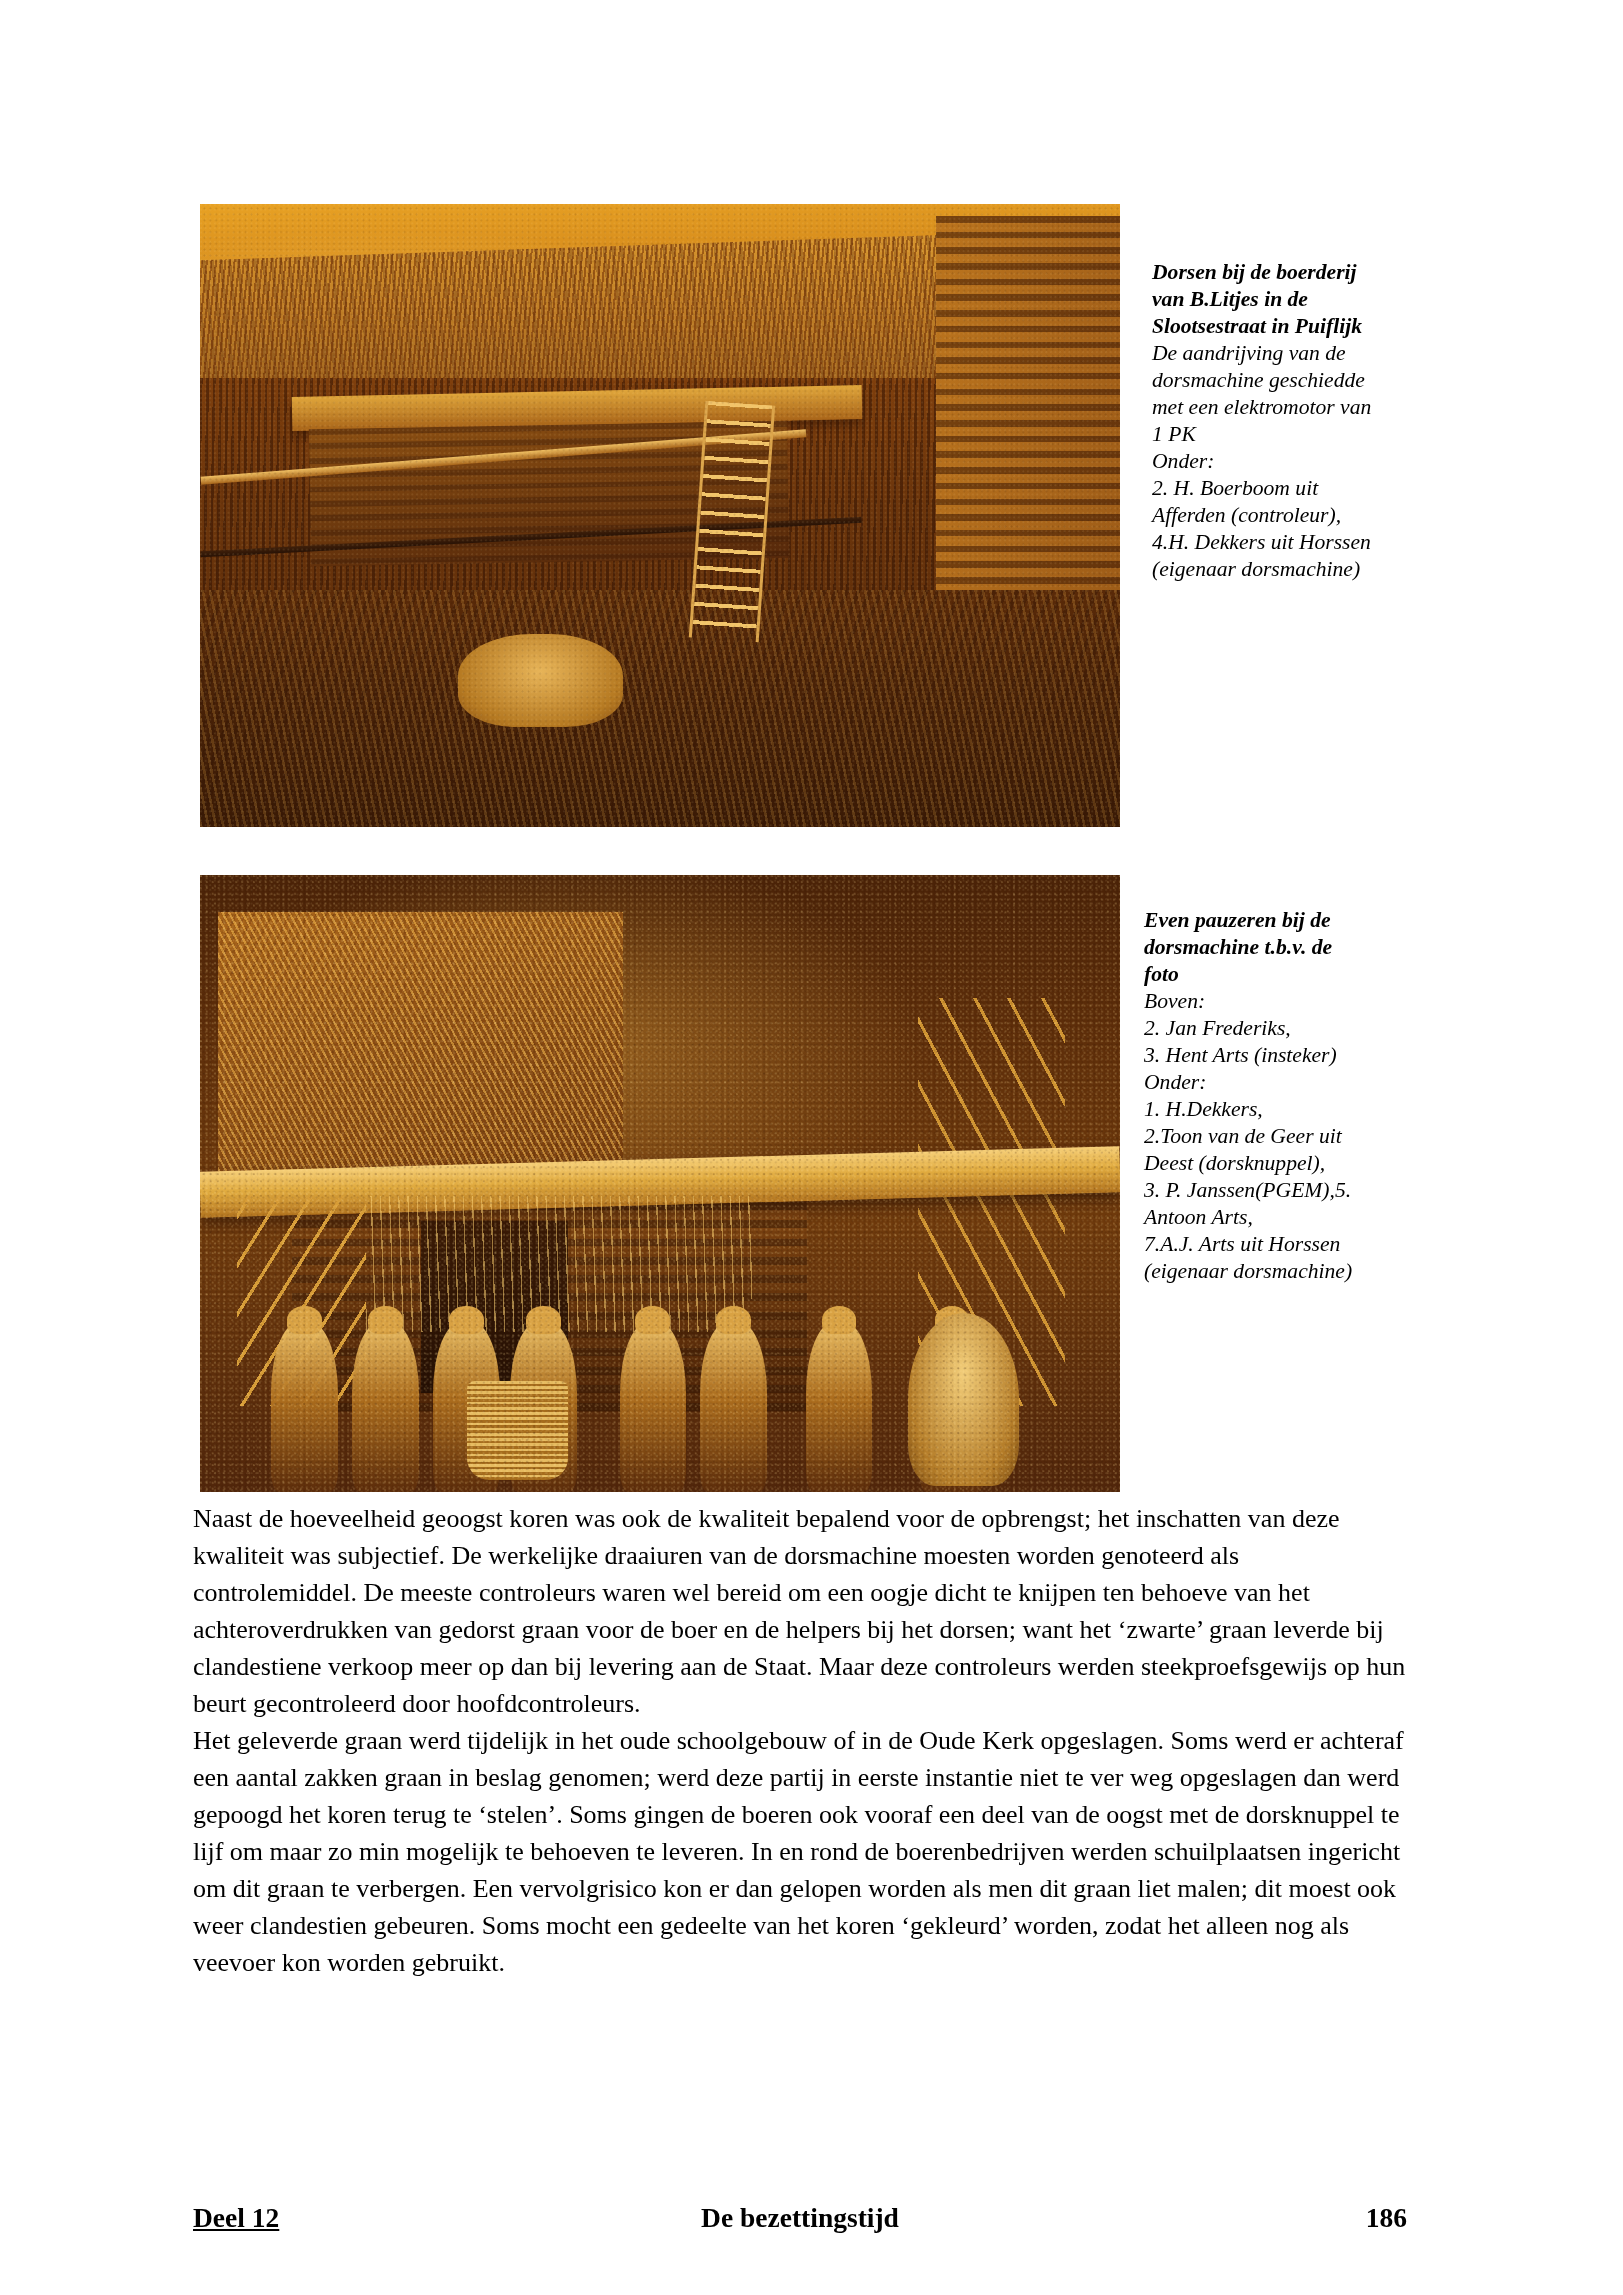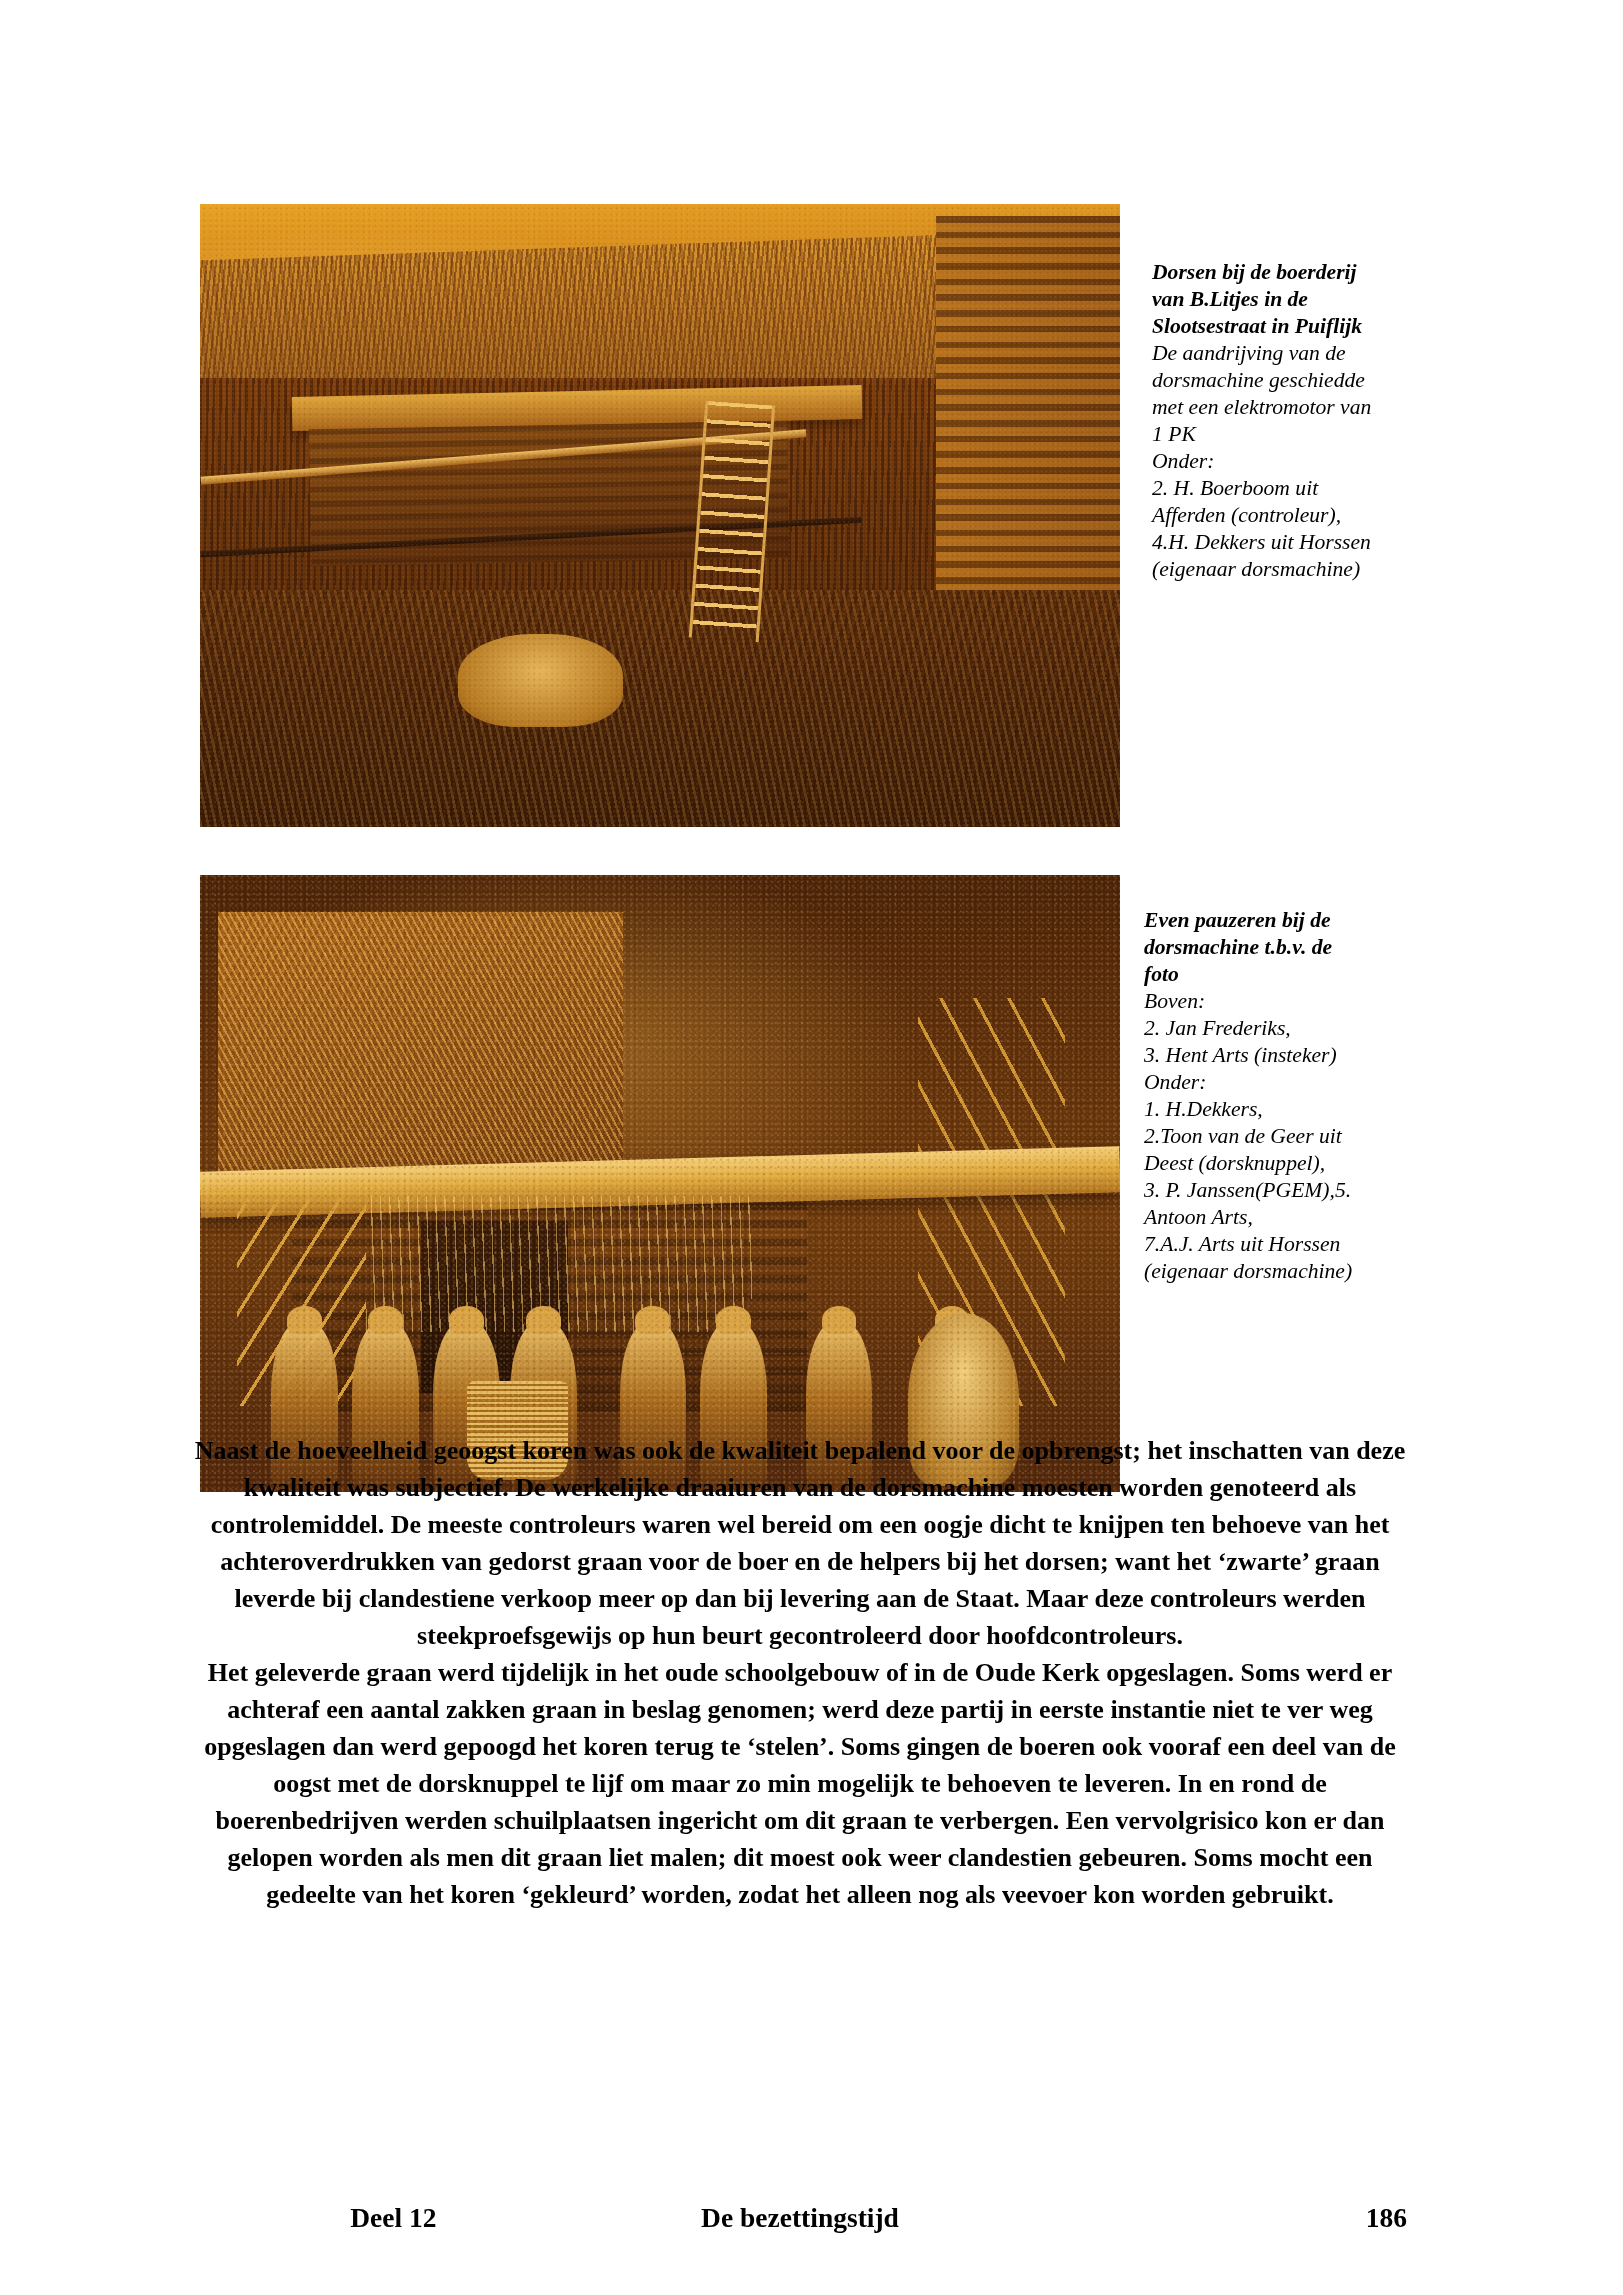--- a/index.html
+++ b/index.html
@@ -187,43 +187,42 @@
   .caption .ctitle { font-weight: bold; display: block; }
   .caption .cline  { display: block; }
 
   #caption-one { left: 1152px; top: 259px; }
   #caption-two { left: 1144px; top: 907px; font-style: italic; }
 
   
   #body-text {
     position: absolute;
     left: 193px;
-    top: 1432px;
+    top: 1500px;
     width: 1214px;
     font-size: 26px;
     line-height: 37px;
     color: #000;
-    text-align: center;
-    font-weight: bold;
+    text-align: left;
   }
   #body-text p { margin: 0; }
 
   
   #page-footer {
     position: absolute;
     left: 193px;
     top: 2159px;
     width: 1214px;
     display: flex;
     align-items: baseline;
     font-weight: bold;
     font-size: 27.5px;
     color: #000;
   }
-  #page-footer .f-left   { width: 33%; text-align: center; }
+  #page-footer .f-left   { width: 33%; text-align: left; text-decoration: underline; }
   #page-footer .f-center { width: 34%; text-align: center; }
   #page-footer .f-right  { width: 33%; text-align: right; margin-top: 43px; }
 </style>
 </head>
 <body>
 
 <div class="photo" id="photo-one">
   <div class="sky"></div>
   <div class="thatch"></div>
   <div class="wall"></div>

